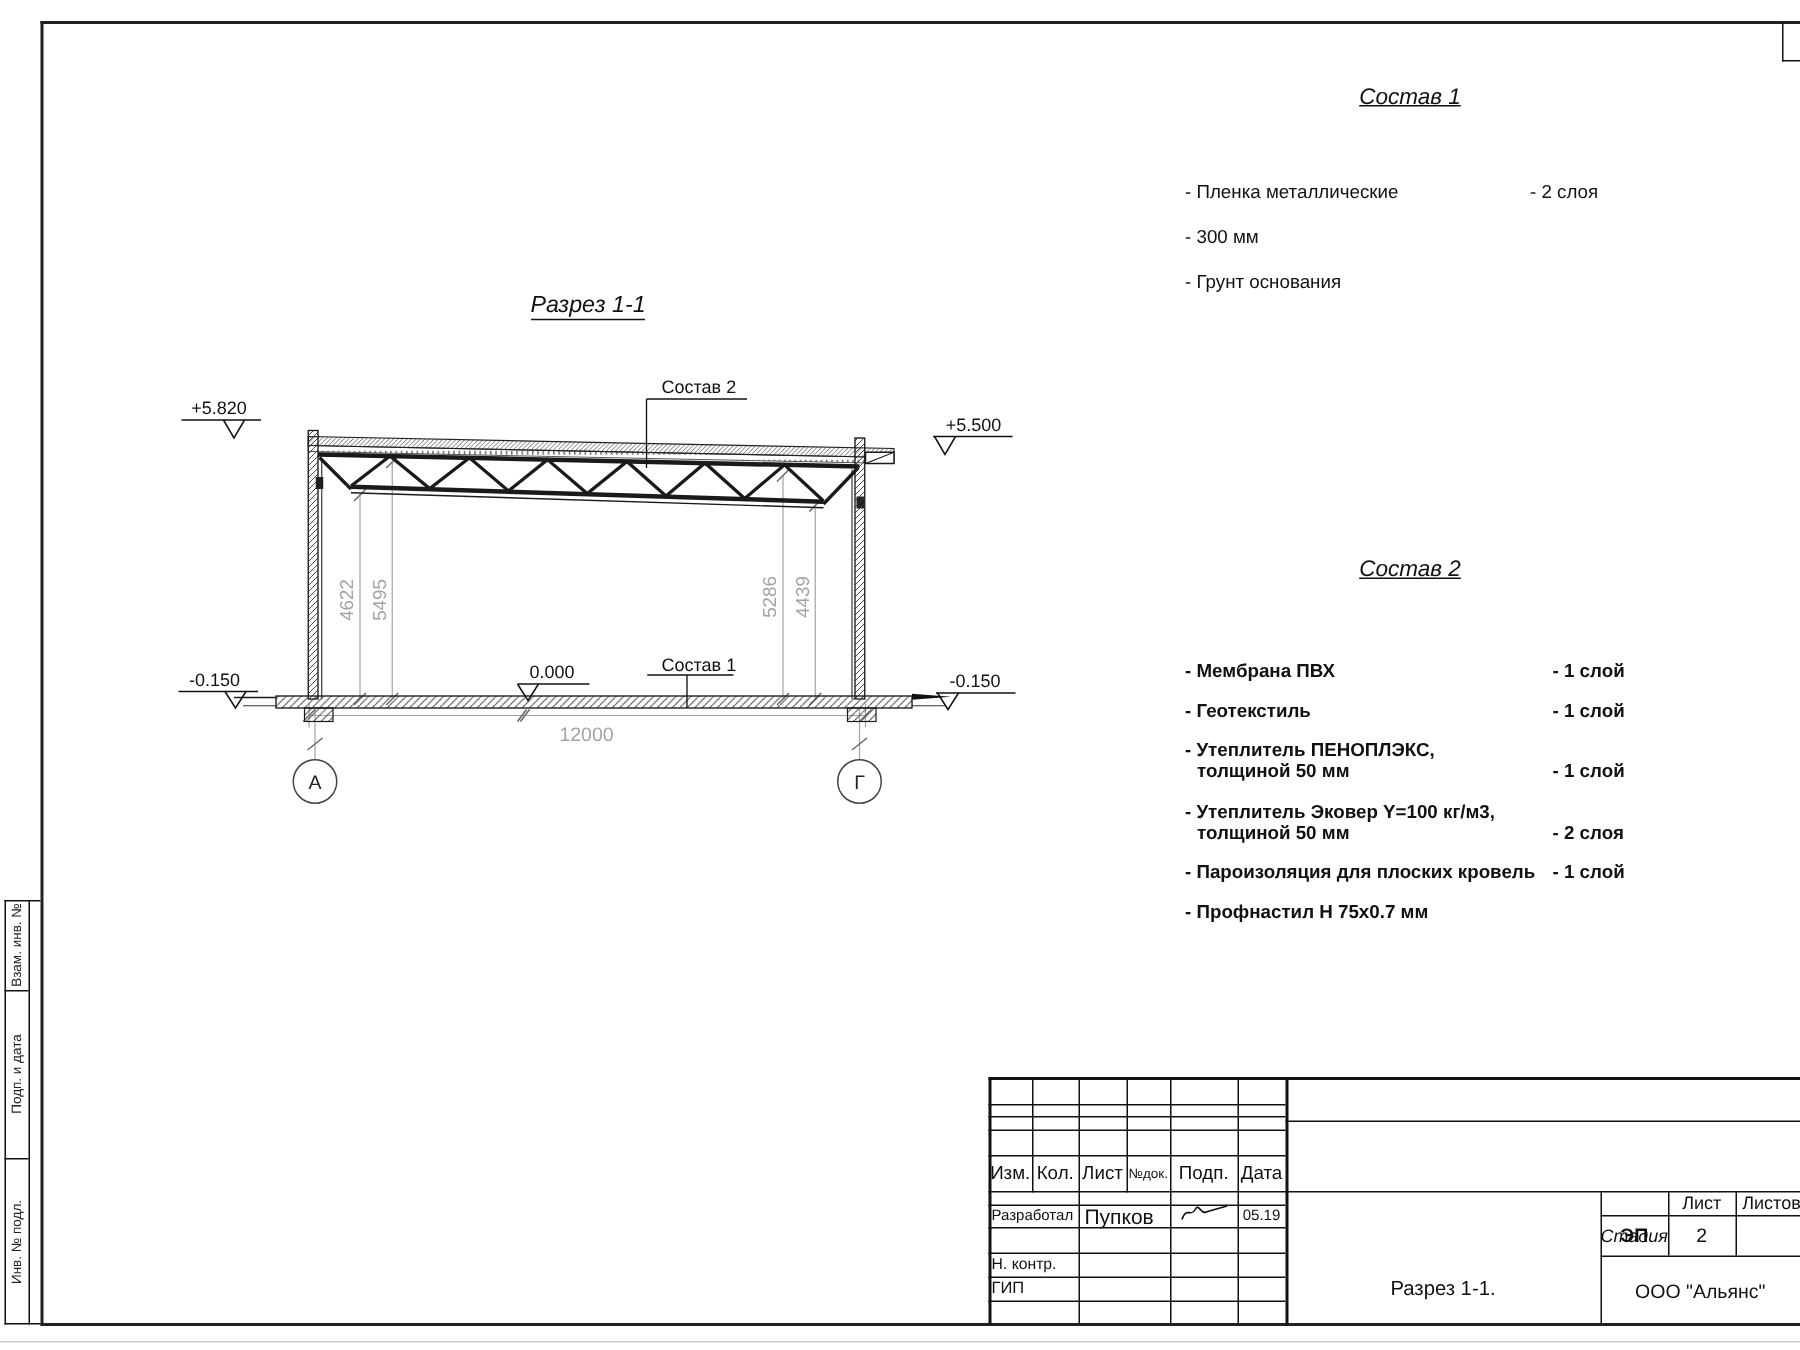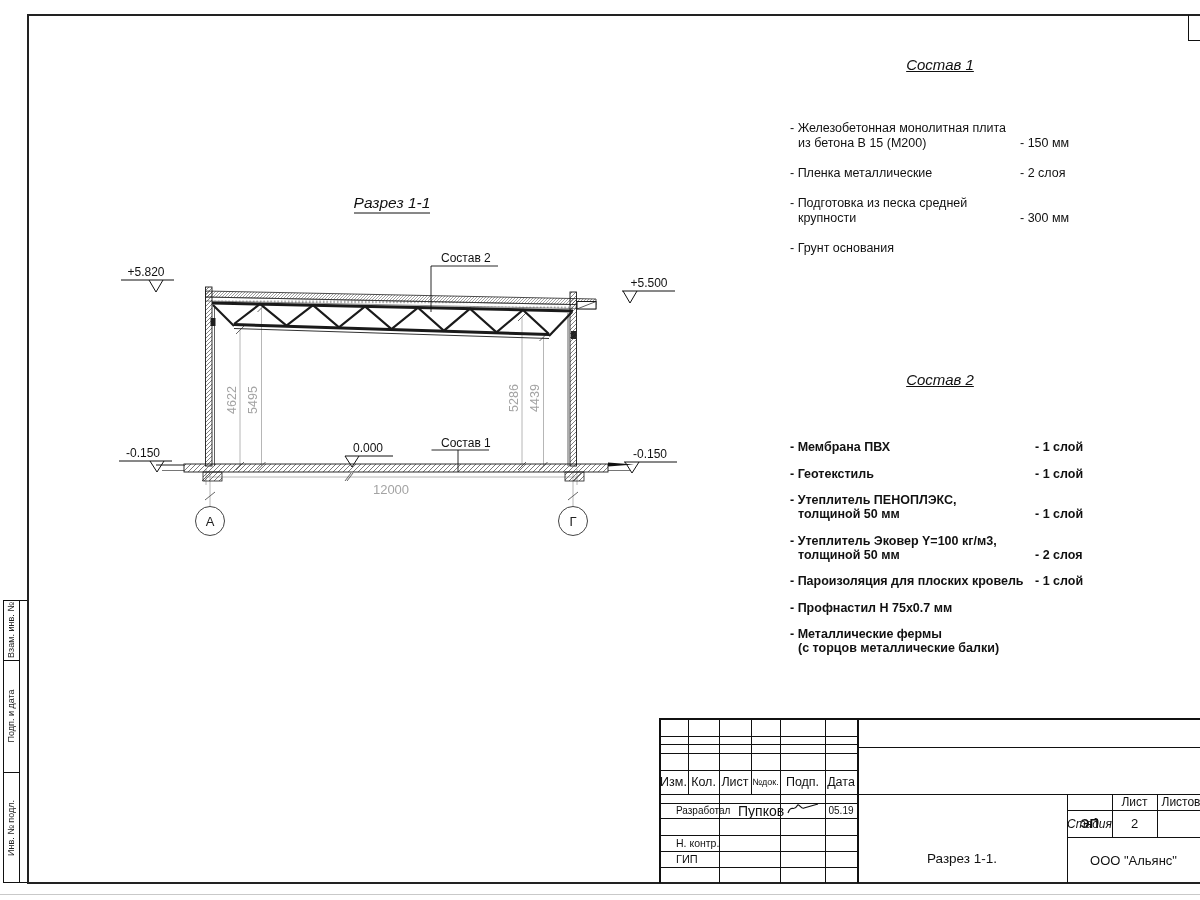--- a/index.html
+++ b/index.html
@@ -6,21 +6,21 @@
   body{width:1200px;height:900px;background:#fff;position:relative;overflow:hidden;
        font-family:"Liberation Sans",sans-serif;color:#111;}
   .hl,.vl{position:absolute;background:#111;}
   .hl{height:1px;}
   .vl{width:1px;}
   .hl.thick{height:2px;background:#222;}
   .vl.thick{width:2px;background:#222;}
   .hl.faint{background:#c9c9c9;}
   .cell{position:absolute;display:flex;align-items:center;justify-content:center;
         font-size:12.5px;white-space:nowrap;overflow:visible;}
-  .cell.left{justify-content:flex-start;padding-left:16px;}
+  .cell.left{justify-content:flex-start;padding-left:1px;}
   .rot{position:absolute;transform:rotate(-90deg);transform-origin:center;
        font-size:9px;color:#222;text-align:center;line-height:16px;height:16px;white-space:nowrap;}
   .spec{position:absolute;width:300px;}
   .spec-title{font-style:italic;font-size:15px;text-align:center;
               text-decoration:underline;margin:0 0 48px 0;font-weight:normal;}
   .spec--2 .spec-title{margin-bottom:52px;}
   .spec-item{display:flex;margin-bottom:15px;font-size:12.5px;line-height:15px;}
   .spec-name{flex:0 0 230px;}
   .spec--2 .spec-item{line-height:14px;margin-bottom:12.5px;font-weight:bold;}
   .spec--2 .spec-name{flex-basis:245px;}
@@ -170,36 +170,25 @@
   </g>
   <text x="441" y="262" font-size="12" fill="#111">Состав 2</text>
   <text x="441" y="447" font-size="12" fill="#111">Состав 1</text>
 </svg>
 </div>
 
 <div class="spec" style="left:790px;top:56px;">
   <div class="spec-title">Состав 1</div>
   <div class="spec-item">
     <div class="spec-name">
-      <div>- Железобетонная  монолитная плита</div>
-      <div class="spec-line2">из бетона В 15 (М200)</div>
-    </div>
-    <div class="spec-value">- 150 мм</div>
-  </div>
-  <div class="spec-item">
-    <div class="spec-name">
       <div>- Пленка металлические</div>
     </div>
     <div class="spec-value">- 2 слоя</div>
   </div>
   <div class="spec-item">
-    <div class="spec-name">
-      <div>- Подготовка из песка средней</div>
-      <div class="spec-line2">крупности</div>
-    </div>
     <div class="spec-value">- 300 мм</div>
   </div>
   <div class="spec-item">
     <div class="spec-name">
       <div>- Грунт основания</div>
     </div>
   </div>
 </div>
 
 <div class="spec spec--2" style="left:790px;top:371px;">
@@ -232,26 +221,20 @@
   </div>
   <div class="spec-item">
     <div class="spec-name">
       <div>- Пароизоляция для плоских кровель</div>
     </div>
     <div class="spec-value">- 1 слой</div>
   </div>
   <div class="spec-item">
     <div class="spec-name">
       <div>- Профнастил Н 75х0.7 мм</div>
-    </div>
-  </div>
-  <div class="spec-item">
-    <div class="spec-name">
-      <div>- Металлические фермы</div>
-      <div class="spec-line2">(с торцов металлические балки)</div>
     </div>
   </div>
 </div>
 
 <div>
 
   <div class="hl" style="left:659px;top:718px;width:541px;height:1.5px;"></div>
   <div class="hl" style="left:659px;top:736px;width:198px;"></div>
   <div class="hl" style="left:659px;top:744px;width:198px;"></div>
   <div class="hl" style="left:659px;top:753px;width:198px;"></div>

